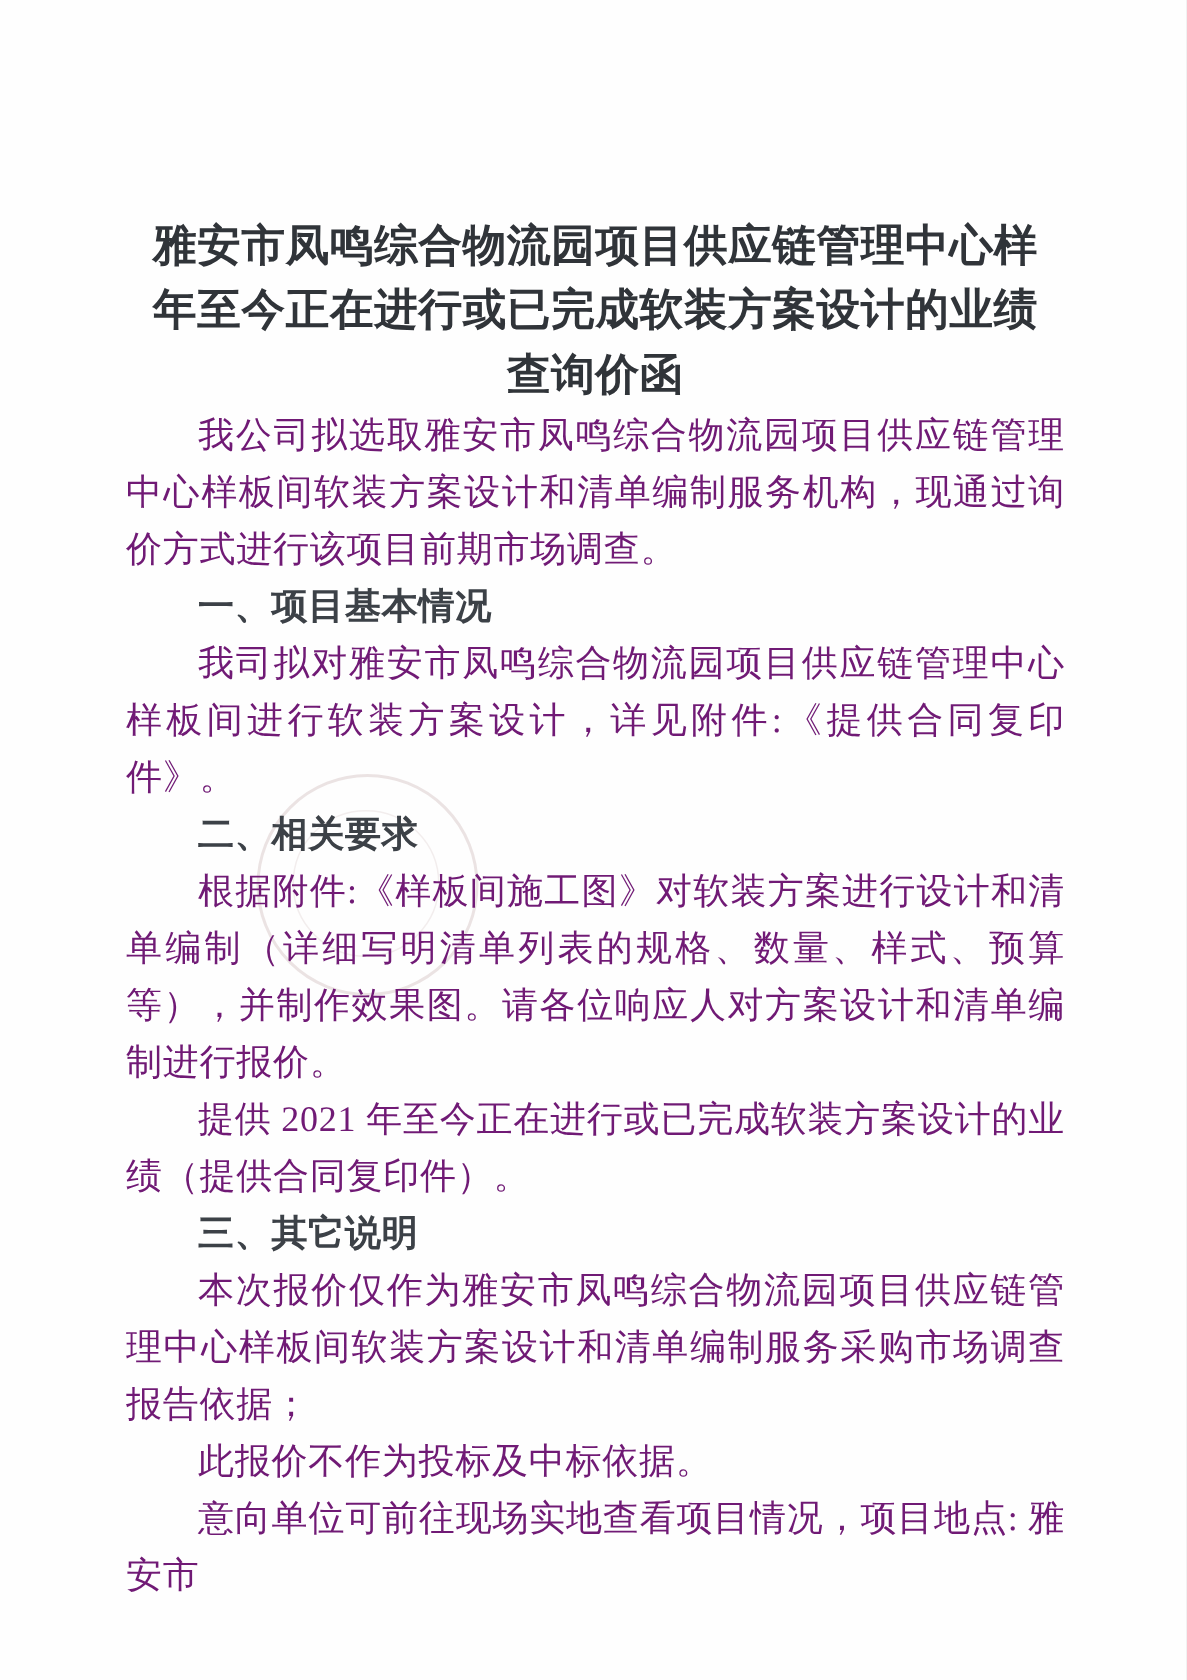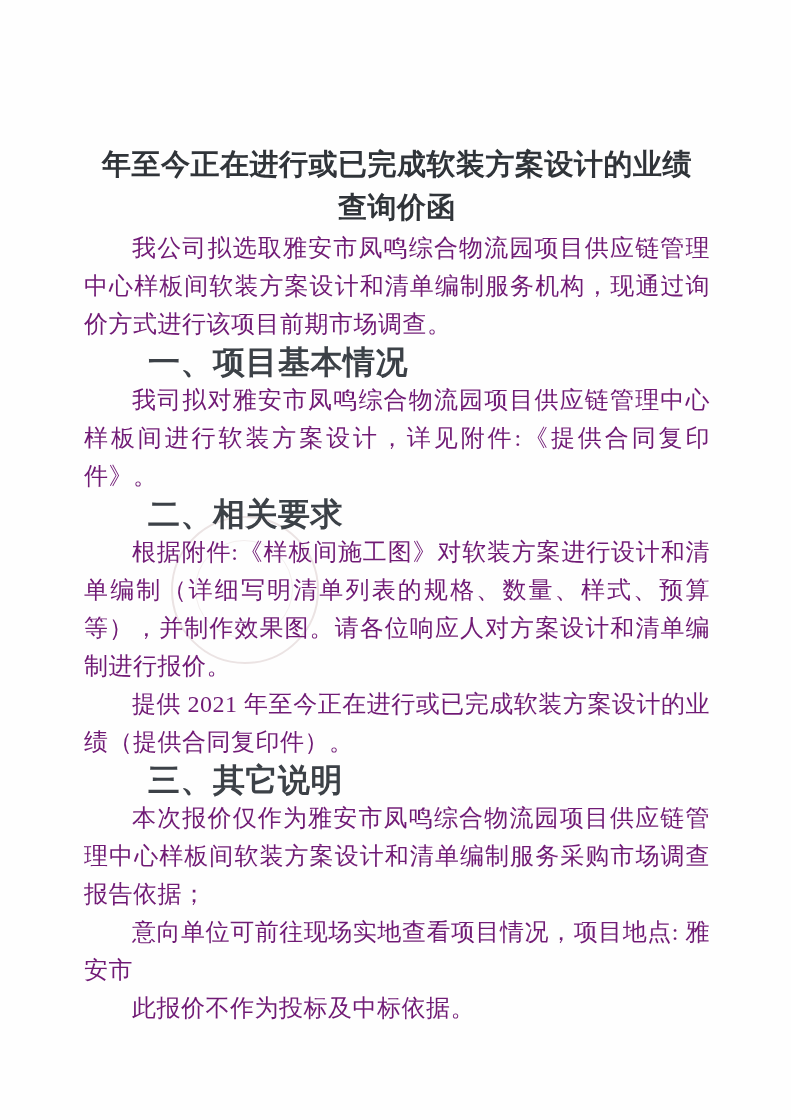--- a/index.html
+++ b/index.html
@@ -33,21 +33,21 @@
     font-size: 24px;
     line-height: 38px;
     text-align: justify;
     text-indent: 2em;
     letter-spacing: 0.5px;
     color: #701a75;
   }
   h2.sec-heading {
     margin: 0;
     font-family: "Liberation Sans", "DejaVu Sans", sans-serif;
-    font-size: 32px;
+    font-size: 24px;
     font-weight: bold;
     line-height: 38px;
     text-indent: 2em;
     letter-spacing: 0.5px;
     color: #3c4147;
   }
   .mt-p1 { margin-top: 35px; }
   .mt-h2 { margin-top: 11px; }
   .mt-p3 { margin-top: 1px; }
   .mt-p4 { margin-top: 12px; }
@@ -79,38 +79,39 @@
 
 <div class="page">
 
   <div class="stamp">
     <div class="stamp-inner"></div>
   </div>
 
   <div class="content">
 
     <div class="doc-title">
+      <div>雅安市凤鸣综合物流园项目供应链管理中心样</div>
       <div>年至今正在进行或已完成软装方案设计的业绩</div>
       <div>查询价函</div>
     </div>
 
     <p class="body-para mt-p1">我公司拟选取雅安市凤鸣综合物流园项目供应链管理中心样板间软装方案设计和清单编制服务机构，现通过询价方式进行该项目前期市场调查。</p>
 
     <h2 class="sec-heading">一、项目基本情况</h2>
 
     <p class="body-para">我司拟对雅安市凤鸣综合物流园项目供应链管理中心样板间进行软装方案设计，详见附件:《提供合同复印件》。</p>
 
     <h2 class="sec-heading mt-h2">二、相关要求</h2>
 
     <p class="body-para mt-p3">根据附件:《样板间施工图》对软装方案进行设计和清单编制（详细写明清单列表的规格、数量、样式、预算等），并制作效果图。请各位响应人对方案设计和清单编制进行报价。</p>
 
     <p class="body-para mt-p4">提供 2021 年至今正在进行或已完成软装方案设计的业绩（提供合同复印件）。</p>
 
     <h2 class="sec-heading mt-h3">三、其它说明</h2>
 
     <p class="body-para mt-p5">本次报价仅作为雅安市凤鸣综合物流园项目供应链管理中心样板间软装方案设计和清单编制服务采购市场调查报告依据；</p>
 
+    <p class="body-para mt-p6">此报价不作为投标及中标依据。</p>
+
     <p class="body-para">意向单位可前往现场实地查看项目情况，项目地点: 雅安市</p>
-
-    <p class="body-para mt-p6">此报价不作为投标及中标依据。</p>
 
   </div>
 </div>
 
 </body></html>

